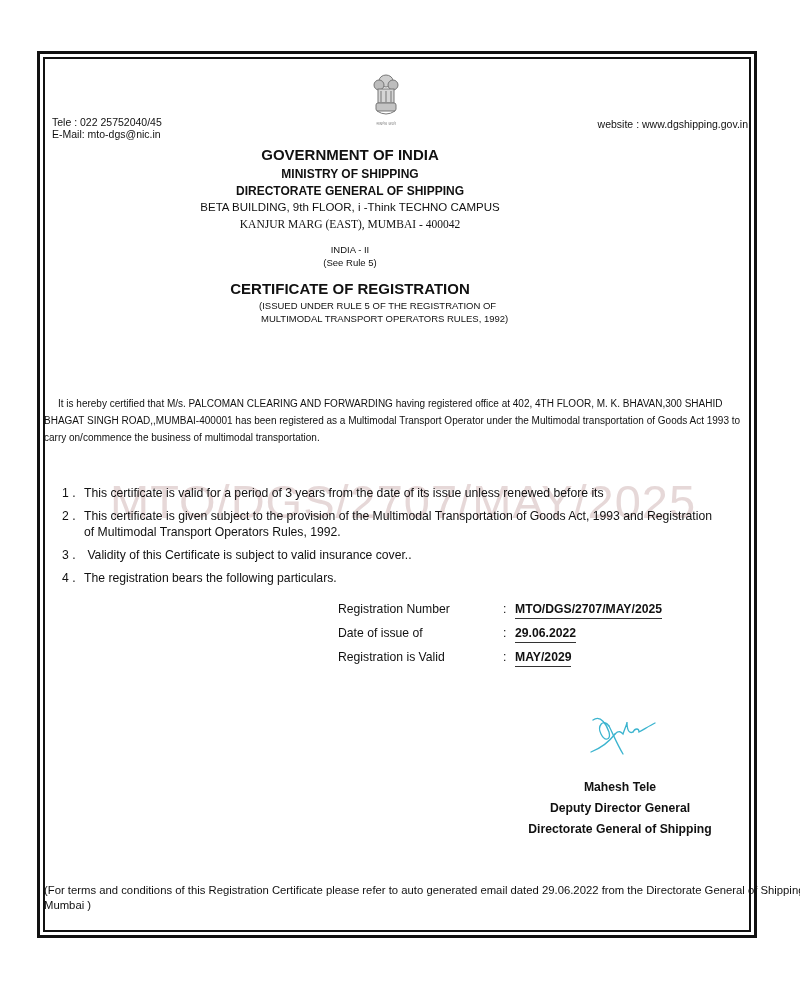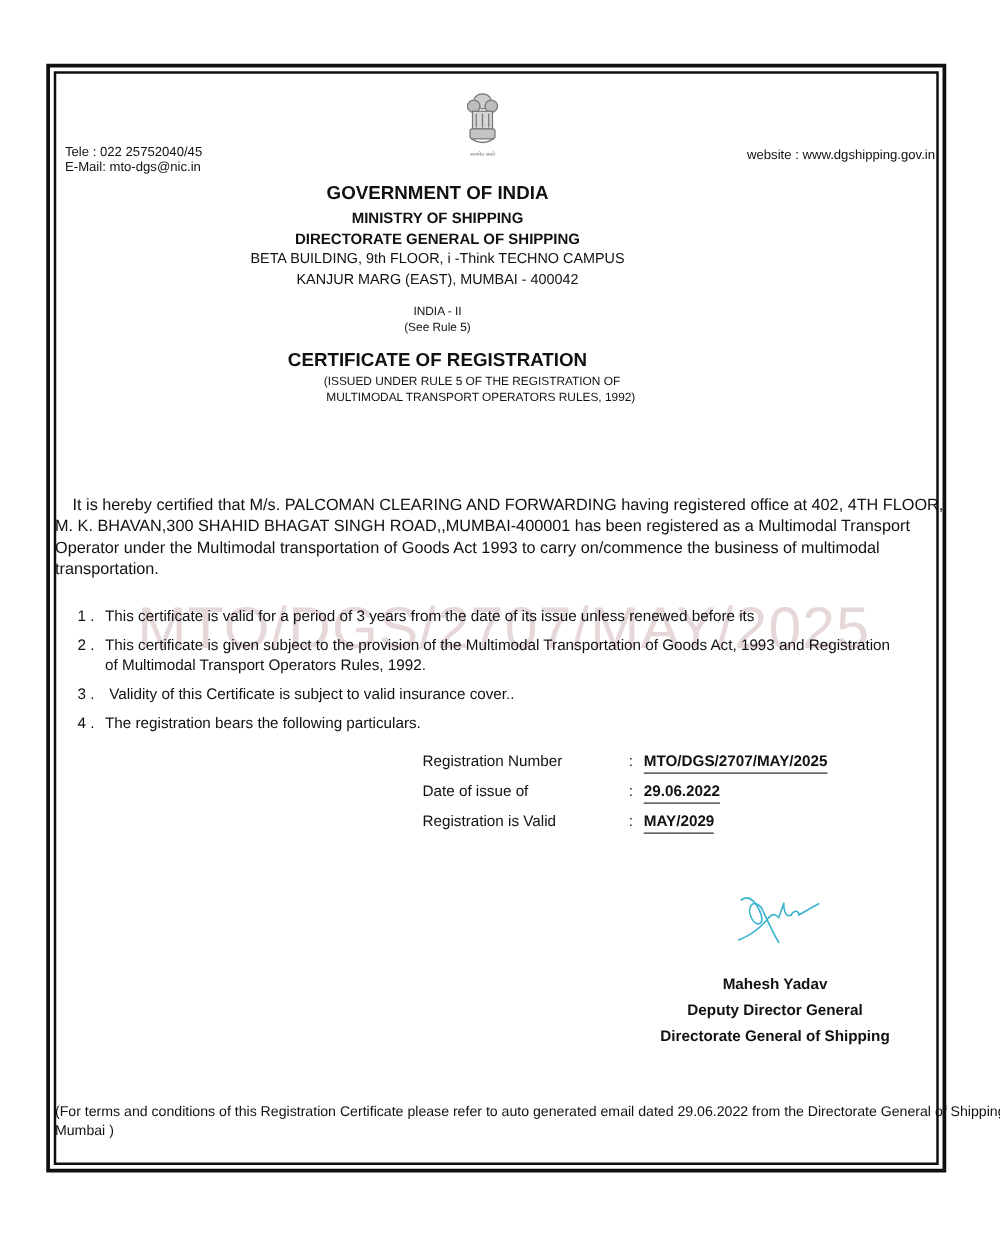--- a/index.html
+++ b/index.html
@@ -8,26 +8,26 @@
   .inner-border { position:absolute; left:43px; top:57px; width:708px; height:875px; border:2px solid #111; box-sizing:border-box; }
   .abs { position:absolute; }
   .emblem { left:371px; top:71px; width:30px; height:58px; }
   .contact { left:52px; top:116px; font-size:10.5px; line-height:12px; }
   .website { right:52px; top:118px; font-size:10.5px; }
   .center { position:absolute; left:0; width:700px; text-align:center; }
   .gov { top:146px; font-size:15px; font-weight:bold; }
   .ministry { top:167px; font-size:12px; font-weight:bold; }
   .dgs { top:184px; font-size:12px; font-weight:bold; }
   .addr1 { top:201px; font-size:11.5px; }
-  .addr2 { top:218px; font-size:11.5px; }
+  .addr2 { top:218px; font-size:11.5px;font-family:Liberation Serif, serif; }
   .form { top:244px; font-size:9.5px; }
   .rule { top:257px; font-size:9.5px; }
   .cert-title { top:280px; font-size:15px; font-weight:bold; }
   .issued { left:259px; top:299px; font-size:9.5px; line-height:13px; }
-  .para { left:44px; top:395px; width:712px; font-size:13px; line-height:17px; text-indent:14px; }
+  .para { left:44px; top:395px; width:712px; font-size:10px; line-height:17px; text-indent:14px; }
   .watermark { left:110px; top:474px; font-size:47px; color:#e6d8d8; letter-spacing:1px; z-index:0; white-space:nowrap; }
   .list { left:62px; top:485px; width:690px; font-size:12.2px; z-index:1; }
   .list .item { display:flex; margin-bottom:7px; line-height:16px; }
   .list .num { width:22px; flex:none; }
   .reg { left:338px; top:602px; font-size:12.2px; }
   .reg .row { display:flex; height:24px; align-items:flex-start; }
   .reg .lbl { width:165px; }
   .reg .colon { width:12px; }
   .reg .val { font-weight:bold; border-bottom:1px solid #333; padding-bottom:2px; }
   .signature { left:587px; top:712px; width:70px; height:46px; }
@@ -123,18 +123,18 @@
       <path d="M6 8 C 14 2, 20 14, 22 20 C 24 28, 18 30, 14 22 C 10 14, 16 6, 22 14"></path>
       <path d="M22 14 C 26 22, 30 32, 36 42"></path>
       <path d="M4 40 C 14 36, 22 30, 28 22"></path>
       <path d="M28 22 C 32 18, 34 20, 36 22 C 38 16, 40 12, 40 10 C 40 18, 42 22, 46 20"></path>
       <path d="M46 20 C 48 16, 52 16, 52 20 C 56 18, 62 14, 68 11"></path>
     </g>
   </svg>
 </div>
 
 <div class="abs signer">
-  <div>Mahesh Yadav</div>
+  <div>Mahesh Tele</div>
   <div>Deputy Director General</div>
   <div>Directorate General of Shipping</div>
 </div>
 
 <div class="abs footer">(For terms and conditions of this Registration Certificate please refer to auto generated email dated  29.06.2022 from the Directorate General of Shipping, Mumbai )</div>
 
 </body></html>

